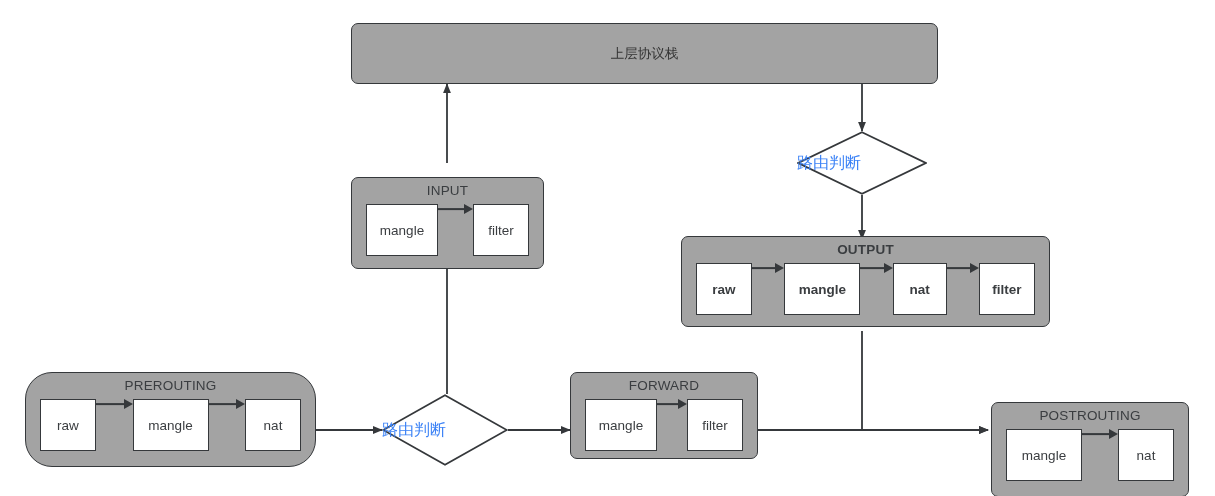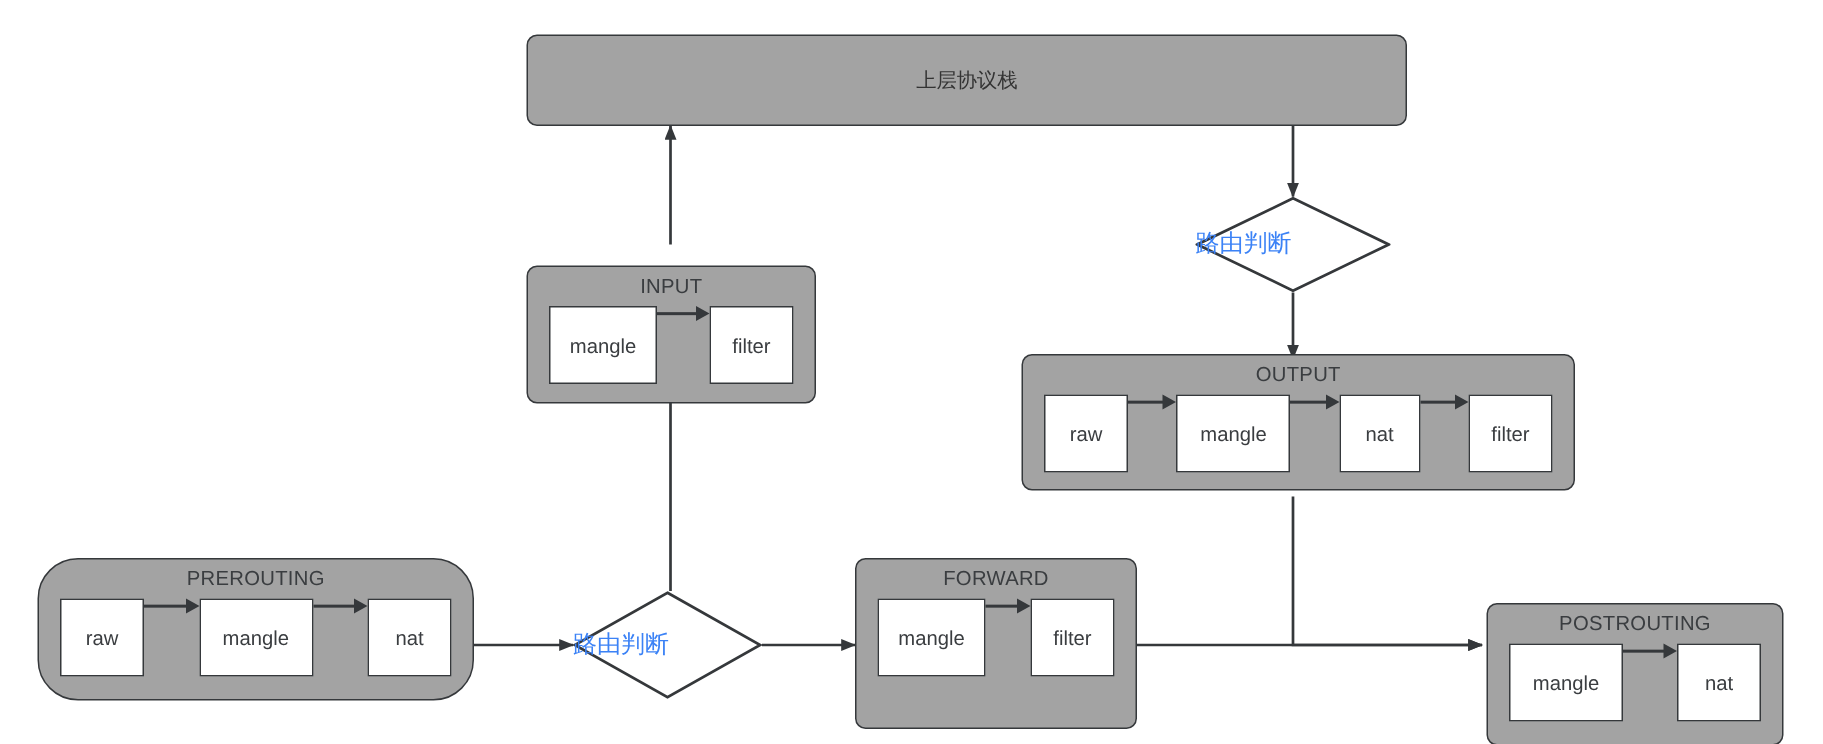--- a/index.html
+++ b/index.html
@@ -182,21 +182,21 @@
 
   <div class="node chain-box" style="left:351px; top:177px; width:193px; height:92px;">
     <div class="chain-title">INPUT</div>
     <div class="tables-row">
       <div class="table-box" style="width:72px;">mangle</div>
       <div class="table-connector"></div>
       <div class="table-box" style="width:56px;">filter</div>
     </div>
   </div>
 
-  <div class="node chain-box" style="left:681px; top:236px; width:369px; height:91px;">
+  <div class="node chain-box" style="left:681px; top:236px; width:369px; height:91px;font-weight:bold;">
     <div class="chain-title">OUTPUT</div>
     <div class="tables-row">
       <div class="table-box" style="width:56px;">raw</div>
       <div class="table-connector"></div>
       <div class="table-box" style="width:76px;">mangle</div>
       <div class="table-connector"></div>
       <div class="table-box" style="width:54px;">nat</div>
       <div class="table-connector"></div>
       <div class="table-box" style="width:56px;">filter</div>
     </div>
@@ -213,21 +213,21 @@
     </div>
   </div>
 
   <div class="diamond" style="left:382px; top:394px; width:126px; height:72px;">
     <svg width="126" height="72" viewBox="0 0 126 72">
       <polygon points="63,1.2 124.8,36 63,70.8 1.2,36" fill="#ffffff" stroke="#35383b" stroke-width="1.8"></polygon>
     </svg>
     <div class="diamond-label">路由判断</div>
   </div>
 
-  <div class="node chain-box" style="left:570px; top:372px; width:188px; height:114px;">
+  <div class="node chain-box" style="left:570px; top:372px; width:188px; height:87px;">
     <div class="chain-title">FORWARD</div>
     <div class="tables-row">
       <div class="table-box" style="width:72px;">mangle</div>
       <div class="table-connector"></div>
       <div class="table-box" style="width:56px;">filter</div>
     </div>
   </div>
 
   <div class="node chain-box" style="left:991px; top:372px; width:198px; height:95px;margin-top:30px;">
     <div class="chain-title">POSTROUTING</div>

